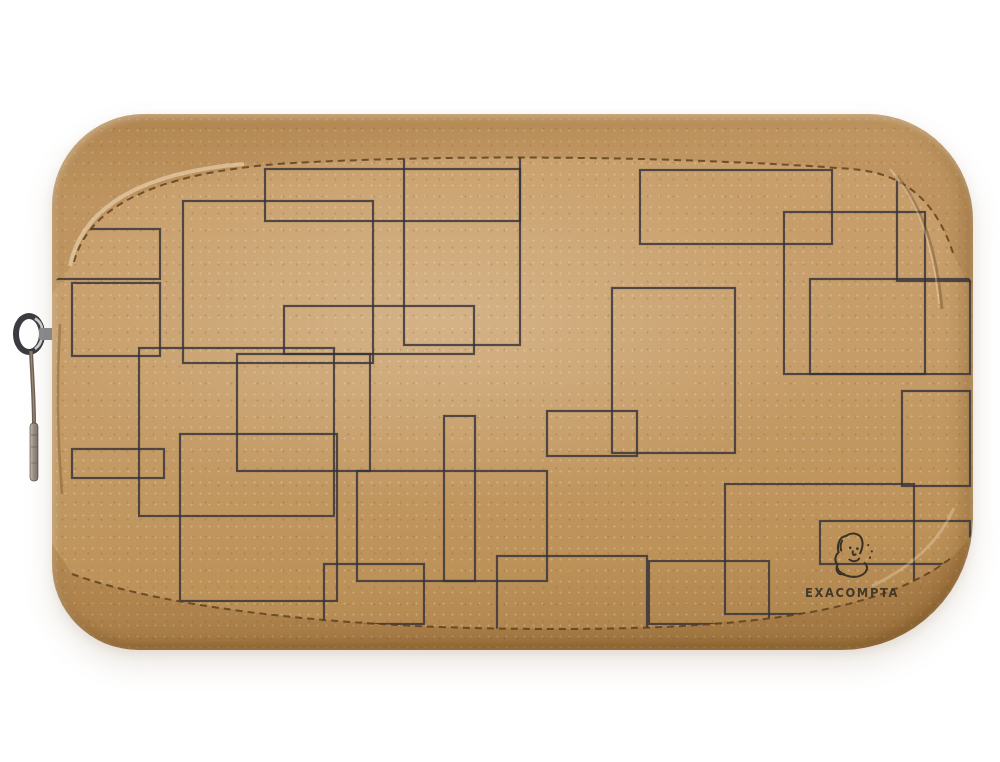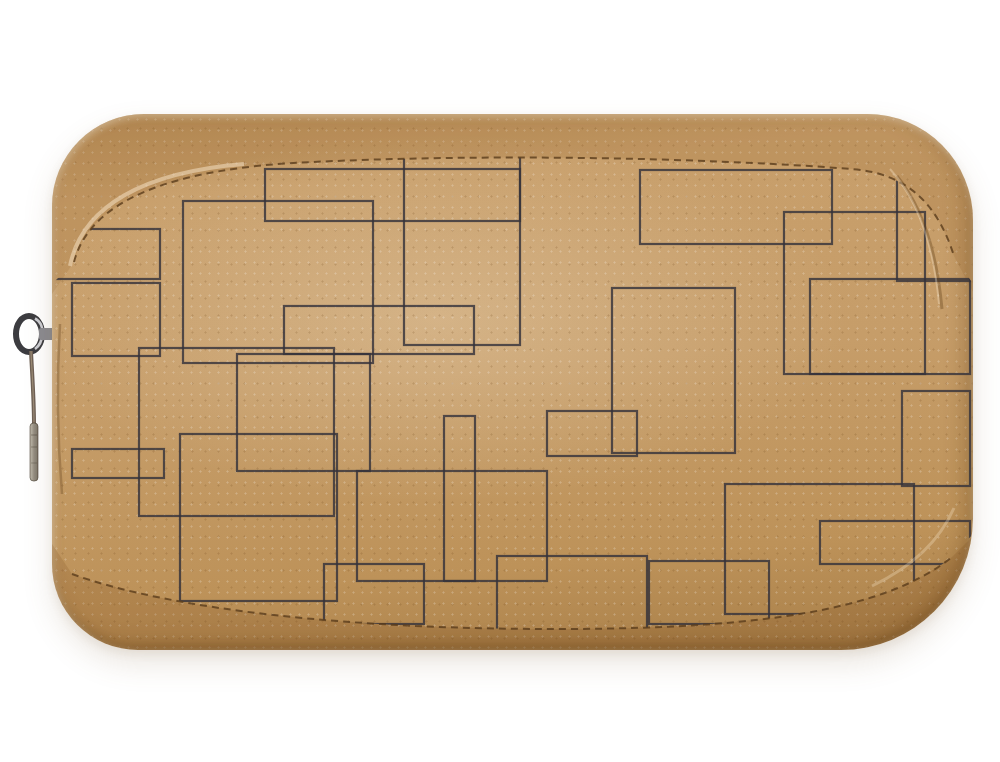--- a/index.html
+++ b/index.html
@@ -136,14 +136,35 @@
       <path d="M 22,148 C 38,86 120,54 260,48 C 430,40 640,43 800,55 C 862,60 888,98 902,142" fill="none" stroke="var(--stitch)" stroke-width="2" stroke-dasharray="7 5" opacity=".8"></path>
       <path d="M 20,460 C 120,496 300,516 520,515 C 700,514 832,498 900,443" fill="none" stroke="var(--stitch)" stroke-width="2" stroke-dasharray="7 5" opacity=".8"></path>
 
       <path d="M 18,152 C 30,92 92,58 192,50" fill="none" stroke="rgba(255,240,215,.45)" stroke-width="4"></path>
       <path d="M 845,62 C 872,95 885,140 890,195" fill="none" stroke="rgba(100,65,25,.38)" stroke-width="3"></path>
       <path d="M 838,55 C 868,88 882,135 887,190" fill="none" stroke="rgba(255,240,215,.32)" stroke-width="2"></path>
       <path d="M 820,472 C 862,452 888,426 902,394" fill="none" stroke="rgba(255,240,215,.28)" stroke-width="3"></path>
       <path d="M 8,210 C 5,260 5,320 10,380" fill="none" stroke="rgba(90,55,20,.30)" stroke-width="2.5"></path>
     </svg>
 
+    <div class="logo">
+      <svg class="logo-face" viewBox="0 0 60 60" aria-hidden="true">
+
+        <path d="M 23,9 C 16,10 13,19 15,27 C 11,30 10,37 14,41 C 11,47 15,53 21,51"></path>
+        <path d="M 23,9 C 30,4 39,6 41,13 C 43,19 41,24 39,28"></path>
+        <path d="M 19,14 C 17,18 17,22 18,25"></path>
+
+        <circle cx="28" cy="22" r="1.5"></circle>
+        <circle cx="36" cy="23" r="1.5"></circle>
+
+        <path d="M 31,26 C 30,29 31.5,30.5 34,29.5"></path>
+        <path d="M 27,35 C 31,38 36,37.5 38,34"></path>
+
+        <path d="M 13,43 C 17,55 37,58 45,49 C 48,45.5 47,41 44,39"></path>
+
+        <circle cx="48" cy="19" r="1.2"></circle>
+        <circle cx="52" cy="26" r="1.2"></circle>
+        <circle cx="50" cy="33" r="1.2"></circle>
+      </svg>
+      <div class="logo-text">EXACOMPTA</div>
+    </div>
   </div>
 </div>
 
 </body></html>

